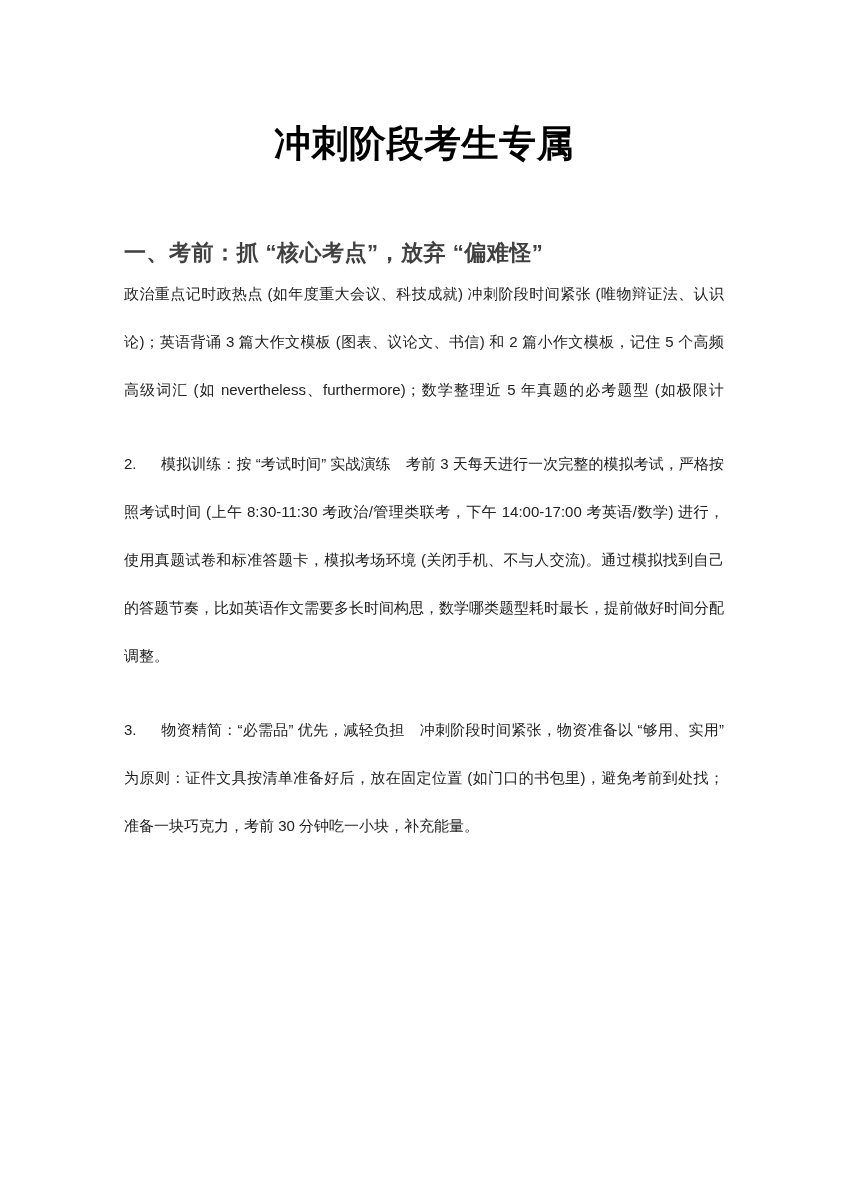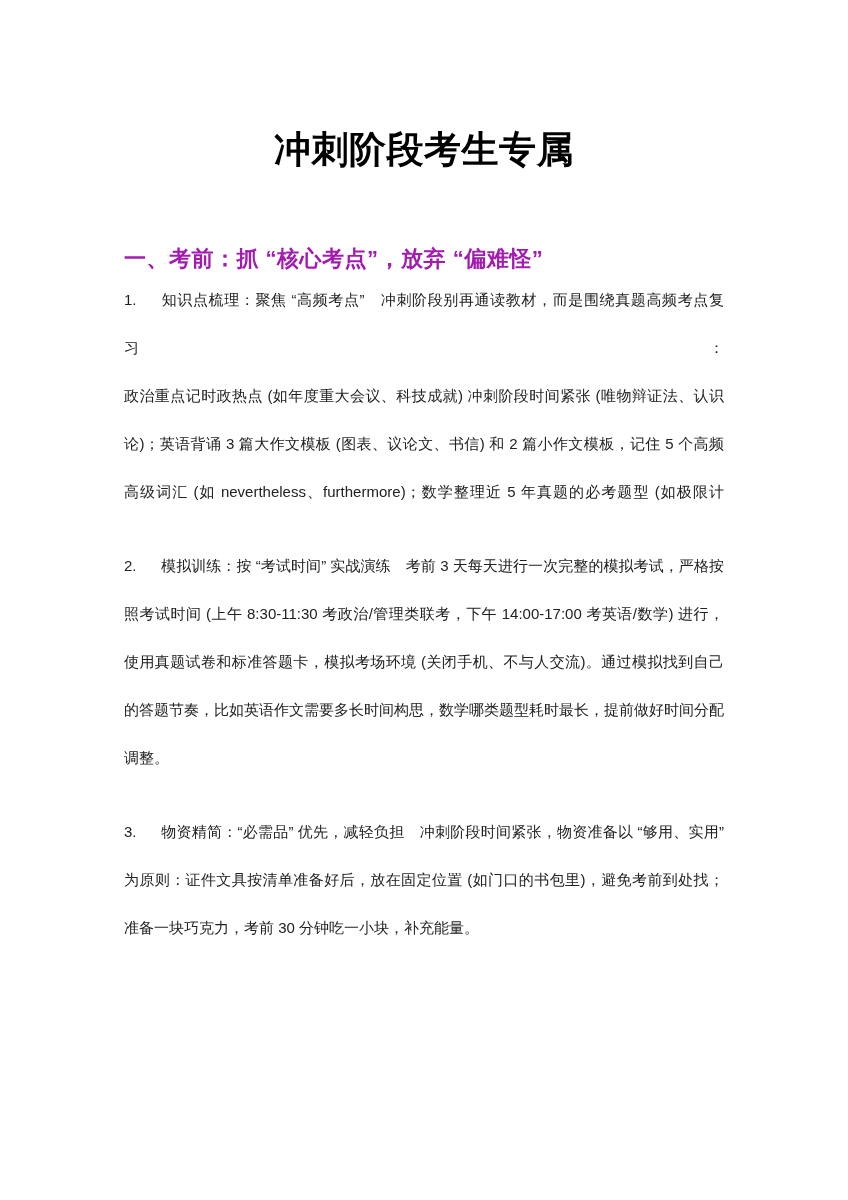--- a/index.html
+++ b/index.html
@@ -4,21 +4,21 @@
 <style>
   html, body {
     margin: 0;
     padding: 0;
     background: #ffffff;
   }
   .page {
     position: relative;
     width: 848px;
     height: 1040px;
-    margin: 16px auto;
+    margin: 10px auto;
     background: #ffffff;
     box-sizing: border-box;
     padding: 110px 124px 0 124px;
     font-family: "Liberation Sans", "DejaVu Sans", sans-serif;
     color: #212121;
     overflow: hidden;
   }
   .doc-title {
     font-size: 37px;
     font-weight: 700;
@@ -33,21 +33,21 @@
     line-height: 1.3;
     text-align: center;
     color: #000000;
     margin-top: 24px;
     letter-spacing: 0.5px;
   }
   .section-heading {
     font-size: 22px;
     font-weight: 700;
     line-height: 30px;
-    color: #a21caf;
+    color: #404040;
     margin-top: 70px;
     letter-spacing: 0.5px;
   }
   .paragraph {
     margin-top: 2px;
     margin-bottom: 26px;
   }
   .line {
     font-size: 15px;
     line-height: 48px;
@@ -66,21 +66,20 @@
 <body>
 
 <div class="page">
 
   <div class="doc-title">冲刺阶段考生专属</div>
 
 
   <div class="section-heading">一、考前：抓 “核心考点”，放弃 “偏难怪”</div>
 
   <div class="paragraph">
-    <div class="line fill"><span class="marker">1.</span><span>知识点梳理：聚焦 “高频考点”　冲刺阶段别再通读教材，而是围绕真题高频考点复习：</span></div>
     <div class="line fill">政治重点记时政热点 (如年度重大会议、科技成就) 冲刺阶段时间紧张 (唯物辩证法、认识</div>
     <div class="line fill">论)；英语背诵 3 篇大作文模板 (图表、议论文、书信) 和 2 篇小作文模板，记住 5 个高频</div>
     <div class="line fill">高级词汇 (如 nevertheless、furthermore)；数学整理近 5 年真题的必考题型 (如极限计</div>
   </div>
 
   <div class="paragraph">
     <div class="line fill"><span class="marker">2.</span><span>模拟训练：按 “考试时间” 实战演练　考前 3 天每天进行一次完整的模拟考试，严格按</span></div>
     <div class="line fill">照考试时间 (上午 8:30-11:30 考政治/管理类联考，下午 14:00-17:00 考英语/数学) 进行，</div>
     <div class="line fill">使用真题试卷和标准答题卡，模拟考场环境 (关闭手机、不与人交流)。通过模拟找到自己</div>
     <div class="line fill">的答题节奏，比如英语作文需要多长时间构思，数学哪类题型耗时最长，提前做好时间分配</div>

